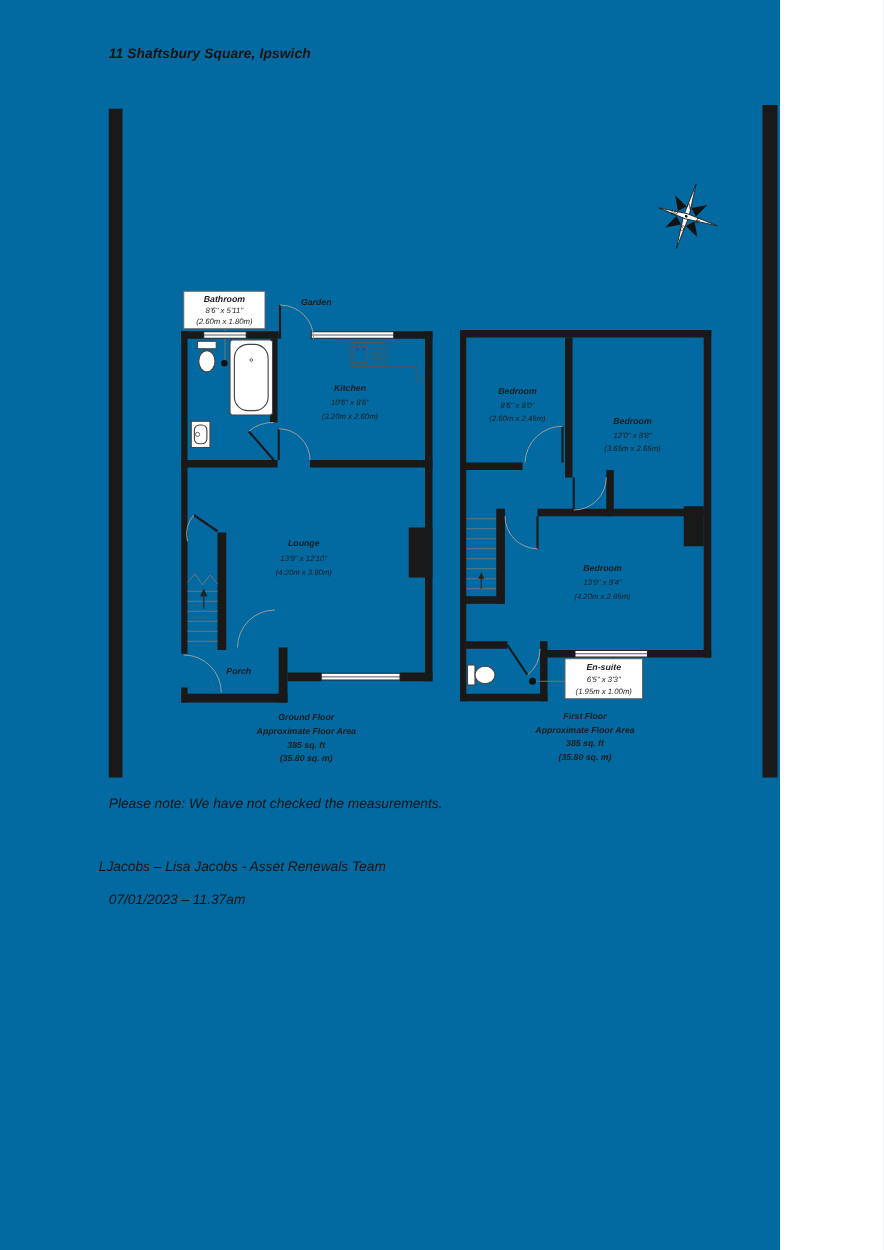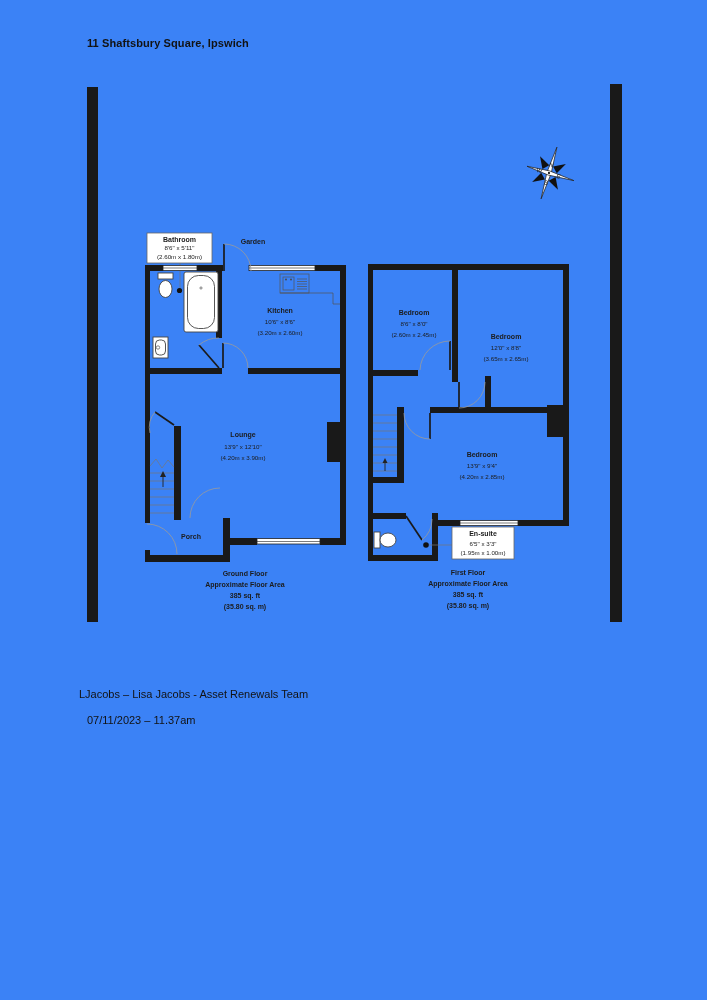--- a/index.html
+++ b/index.html
@@ -1,17 +1,17 @@
 <!DOCTYPE html>
 <html><head>
 <meta charset="utf-8">
 <style>
   html,body{margin:0;padding:0;background:#ffffff;}
-  .page{position:relative;width:707px;height:1000px;background:#3b82f6;overflow:hidden;
-        font-family:"Liberation Sans",sans-serif;color:#141414;}
+  .page{position:relative;width:624px;height:1000px;background:#0369a1;overflow:hidden;
+        font-family:"Liberation Sans",sans-serif;color:#141414;font-style:italic;}
   .doc-text{position:absolute;font-size:11px;color:#121212;white-space:nowrap;}
   .title{font-weight:600;letter-spacing:.1px;}
   .vbar{position:absolute;background:#191919;}
   svg text{font-family:"Liberation Sans",sans-serif;fill:#1c1c1c;}
   .rn{font-size:7px;font-weight:bold;}
   .rd{font-size:6.2px;}
   .ft{font-size:7px;font-weight:bold;}
   .w{fill:#191919;}
   .tt{fill:none;stroke:#555;stroke-width:0.7;}
   .arc{fill:none;stroke:#9b9b9b;stroke-width:0.8;}
@@ -255,16 +255,17 @@
     </g>
 
     <g>
       <text class="ft" x="102" y="320" text-anchor="middle">First Floor</text>
       <text class="ft" x="102" y="331" text-anchor="middle">Approximate Floor Area</text>
       <text class="ft" x="102" y="342" text-anchor="middle">385 sq. ft</text>
       <text class="ft" x="102" y="353" text-anchor="middle">(35.80 sq. m)</text>
     </g>
   </svg>
 
+  <div class="doc-text" style="left:87px;top:637px;">Please note: We have not checked the measurements.</div>
   <div class="doc-text" style="left:79px;top:688px;">LJacobs – Lisa Jacobs - Asset Renewals Team</div>
-  <div class="doc-text" style="left:87px;top:714px;">07/11/2023 – 11.37am</div>
+  <div class="doc-text" style="left:87px;top:714px;">07/01/2023 – 11.37am</div>
 
 </div>
 
 </body></html>

